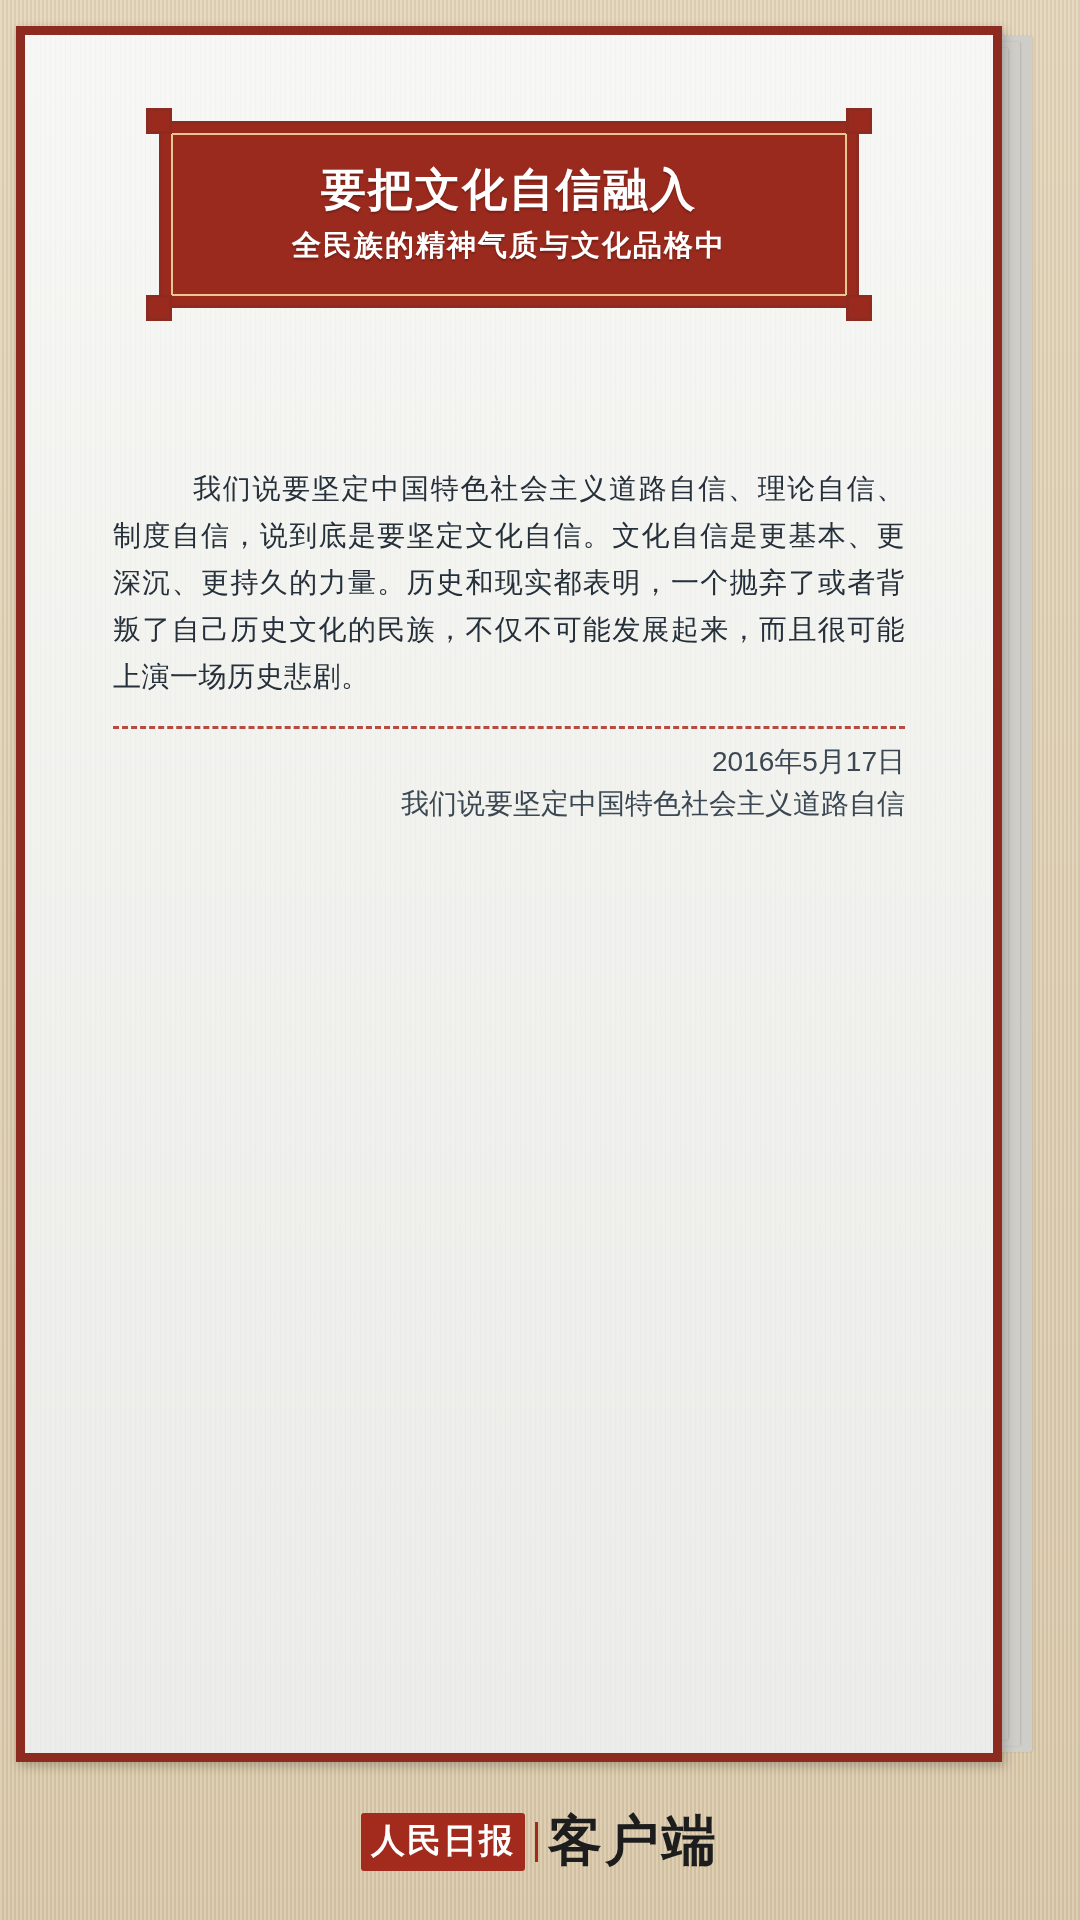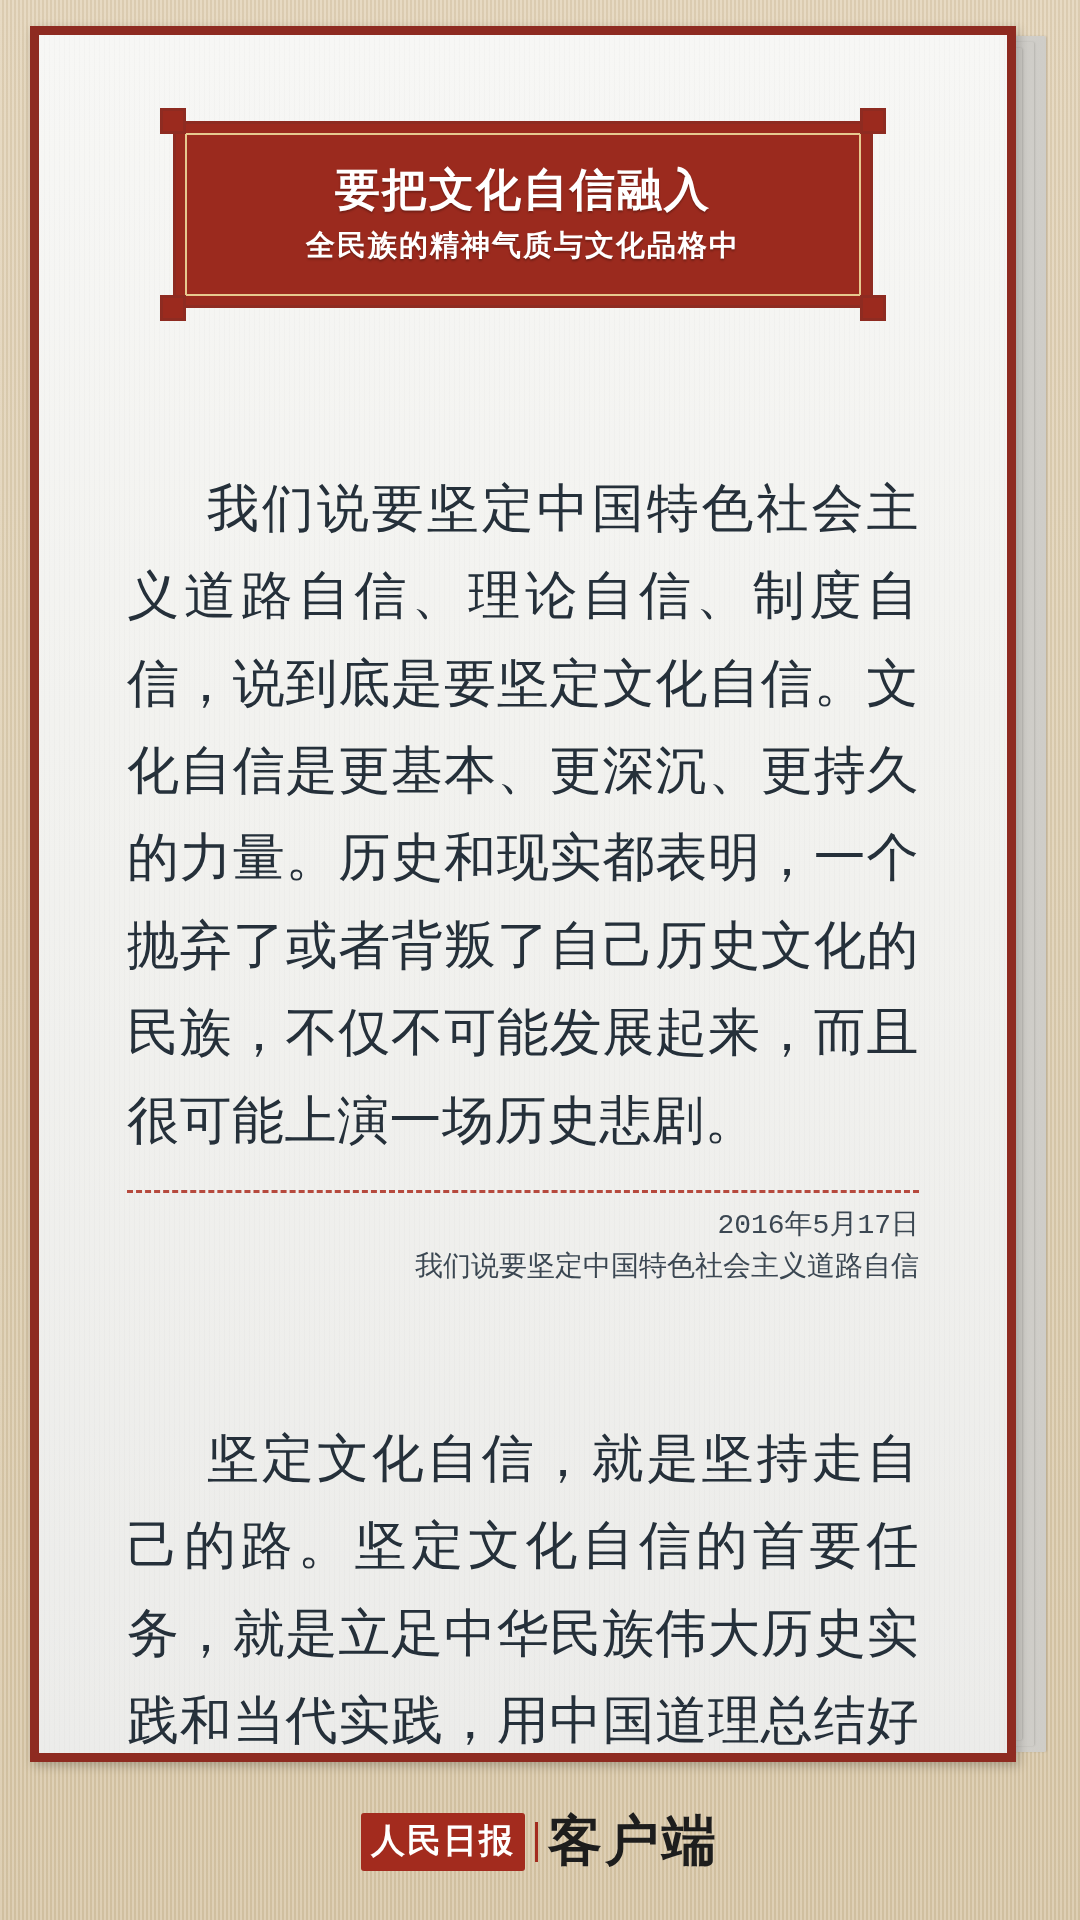--- a/index.html
+++ b/index.html
@@ -21,21 +21,21 @@
     height: 1920px;
     background:
       repeating-linear-gradient(90deg, rgba(255,255,255,0.18) 0px, rgba(255,255,255,0.18) 2px, rgba(0,0,0,0.03) 2px, rgba(0,0,0,0.03) 4px),
       linear-gradient(180deg, #e2d2b6 0%, #dcccae 50%, #d7c5a4 100%);
     box-sizing: border-box;
   }
 
   
   .book {
     position: absolute;
-    left: 30px;
+    left: 16px;
     top: 26px;
     width: 1024px;
     height: 1736px;
     box-sizing: border-box;
   }
 
   
   .page-edge {
     position: absolute;
     top: 10px;
@@ -117,38 +117,38 @@
   
   .quotes {
     position: absolute;
     left: 88px;
     right: 88px;
     top: 430px;
   }
   .quote-block { margin-bottom: 126px; }
   .quote-text {
     font-family: Liberation Sans, sans-serif;
-    font-size: 52px;
+    font-size: 28px;
     line-height: 1.68;
     color: #25303a;
     text-align: justify;
     text-indent: 80px;
     letter-spacing: 0.5px;
   }
   .divider {
     margin-top: 26px;
     height: 0;
     border-top: 3px dashed #b0392c;
     opacity: 0.9;
   }
   .attrib {
     margin-top: 12px;
     text-align: right;
     color: #3b4752;
-    font-family: Liberation Mono, monospace;
+    font-family: Liberation Sans, sans-serif;
   }
   .attrib .date { font-size: 28px; line-height: 1.5; }
   .attrib .source { font-size: 28px; line-height: 1.5; }
 
   
   .footer {
     position: absolute;
     left: 0;
     right: 0;
     bottom: 42px;
@@ -210,25 +210,20 @@
 
           <div class="quote-block">
             <div class="quote-text">我们说要坚定中国特色社会主义道路自信、理论自信、制度自信，说到底是要坚定文化自信。文化自信是更基本、更深沉、更持久的力量。历史和现实都表明，一个抛弃了或者背叛了自己历史文化的民族，不仅不可能发展起来，而且很可能上演一场历史悲剧。</div>
             <div class="divider"></div>
             <div class="attrib">
               <div class="date">2016年5月17日</div>
               <div class="source">我们说要坚定中国特色社会主义道路自信</div>
             </div>
           </div>
 
-          <div class="quote-block">
-            <div class="quote-text">坚定文化自信，就是坚持走自己的路。坚定文化自信的首要任务，就是立足中华民族伟大历史实践和当代实践，用中国道理总结好中国经验，把中国经验提升为中国理论，既不盲从各种教条，也不照搬外国理论，实现精神上的独立自主。要把文化自信融入全民族的精神气质与文化品格中，养成昂扬向上的风貌和理性平和的心态。</div>
-            <div class="divider"></div>
-
-          </div>
 
         </div>
 
       </div>
     </div>
   </div>
 
   <div class="footer">
     <span class="logo-mark">人民日报</span>
     <span class="logo-sep"></span>

